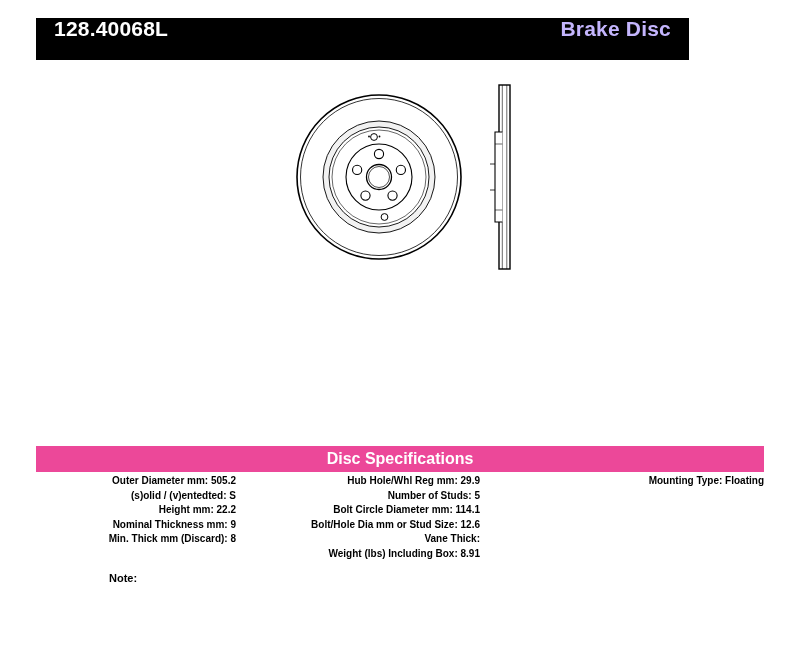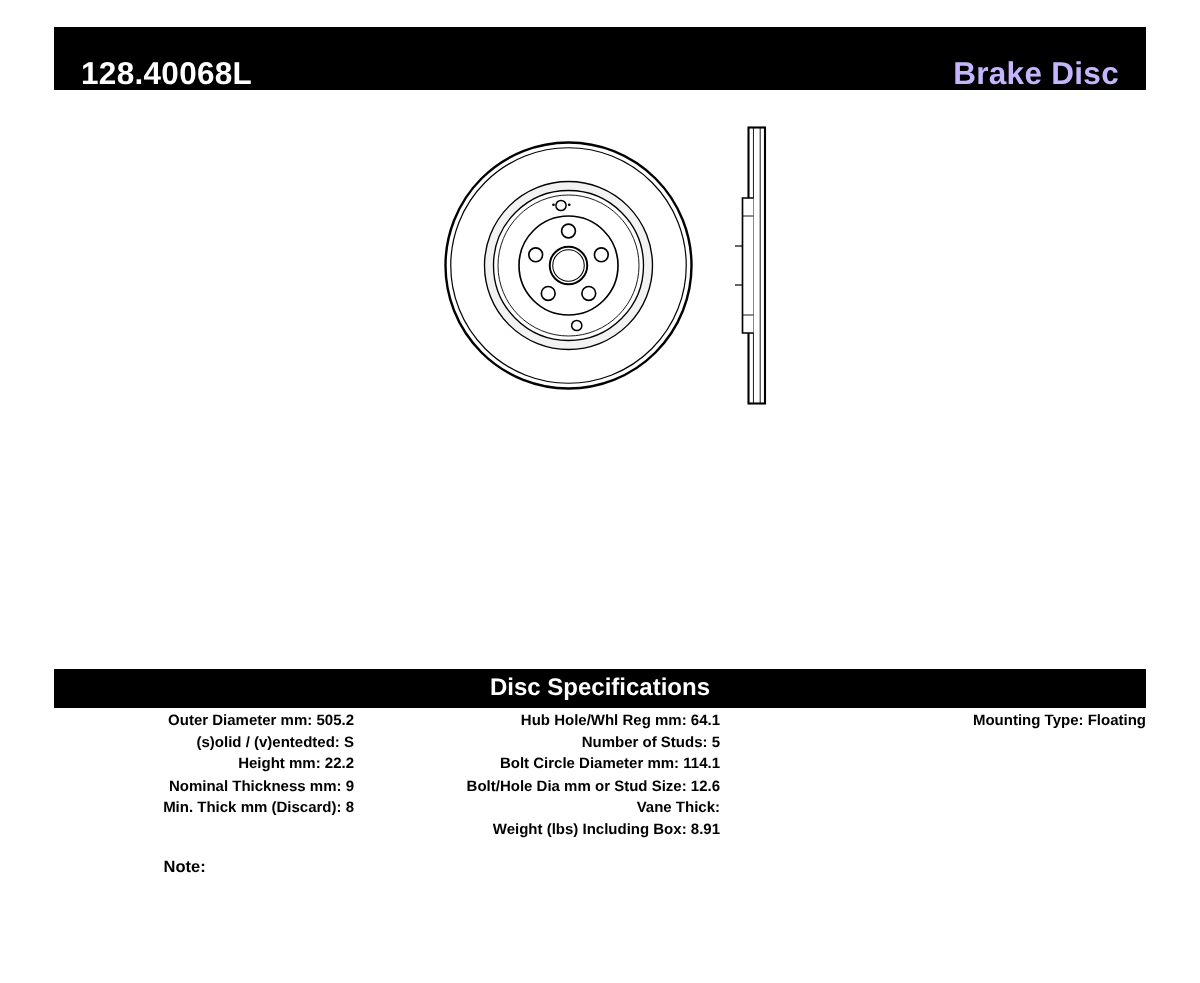--- a/index.html
+++ b/index.html
@@ -14,25 +14,25 @@
     color: #000000;
     position: relative;
     overflow: hidden;
   }
 
   
   .header-bar {
     position: absolute;
     left: 36px;
     top: 18px;
-    width: 728px;
+    width: 653px;
     height: 42px;
     background: #000000;
     display: flex;
-    align-items: flex-end;
+    align-items: flex-start;
     justify-content: space-between;
     box-sizing: border-box;
     padding: 0 18px;
   }
   .part-number {
     color: #ffffff;
     font-size: 21px;
     font-weight: bold;
     letter-spacing: 0.2px;
     line-height: 1;
@@ -57,21 +57,21 @@
     display: block;
   }
 
   
   .spec-bar {
     position: absolute;
     left: 36px;
     top: 446px;
     width: 728px;
     height: 26px;
-    background: #000000;
+    background: #ec4899;
     display: flex;
     align-items: center;
     justify-content: center;
   }
   .spec-bar-title {
     color: #ffffff;
     font-size: 16px;
     font-weight: bold;
     line-height: 1;
   }
@@ -189,21 +189,21 @@
 <div class="spec-body">
   <div class="spec-col left">
     <div class="spec-line">Outer Diameter mm: 505.2</div>
     <div class="spec-line">(s)olid / (v)entedted: S</div>
     <div class="spec-line">Height mm: 22.2</div>
     <div class="spec-line">Nominal Thickness mm: 9</div>
     <div class="spec-line">Min. Thick mm (Discard): 8</div>
   </div>
 
   <div class="spec-col mid">
-    <div class="spec-line">Hub Hole/Whl Reg mm: 64.1</div>
+    <div class="spec-line">Hub Hole/Whl Reg mm: 29.9</div>
     <div class="spec-line">Number of Studs: 5</div>
     <div class="spec-line">Bolt Circle Diameter mm: 114.1</div>
     <div class="spec-line">Bolt/Hole Dia mm or Stud Size: 12.6</div>
     <div class="spec-line">Vane Thick:</div>
     <div class="spec-line">Weight (lbs) Including Box: 8.91</div>
   </div>
 
   <div class="spec-col right">
     <div class="spec-line">Mounting Type: Floating</div>
   </div>

